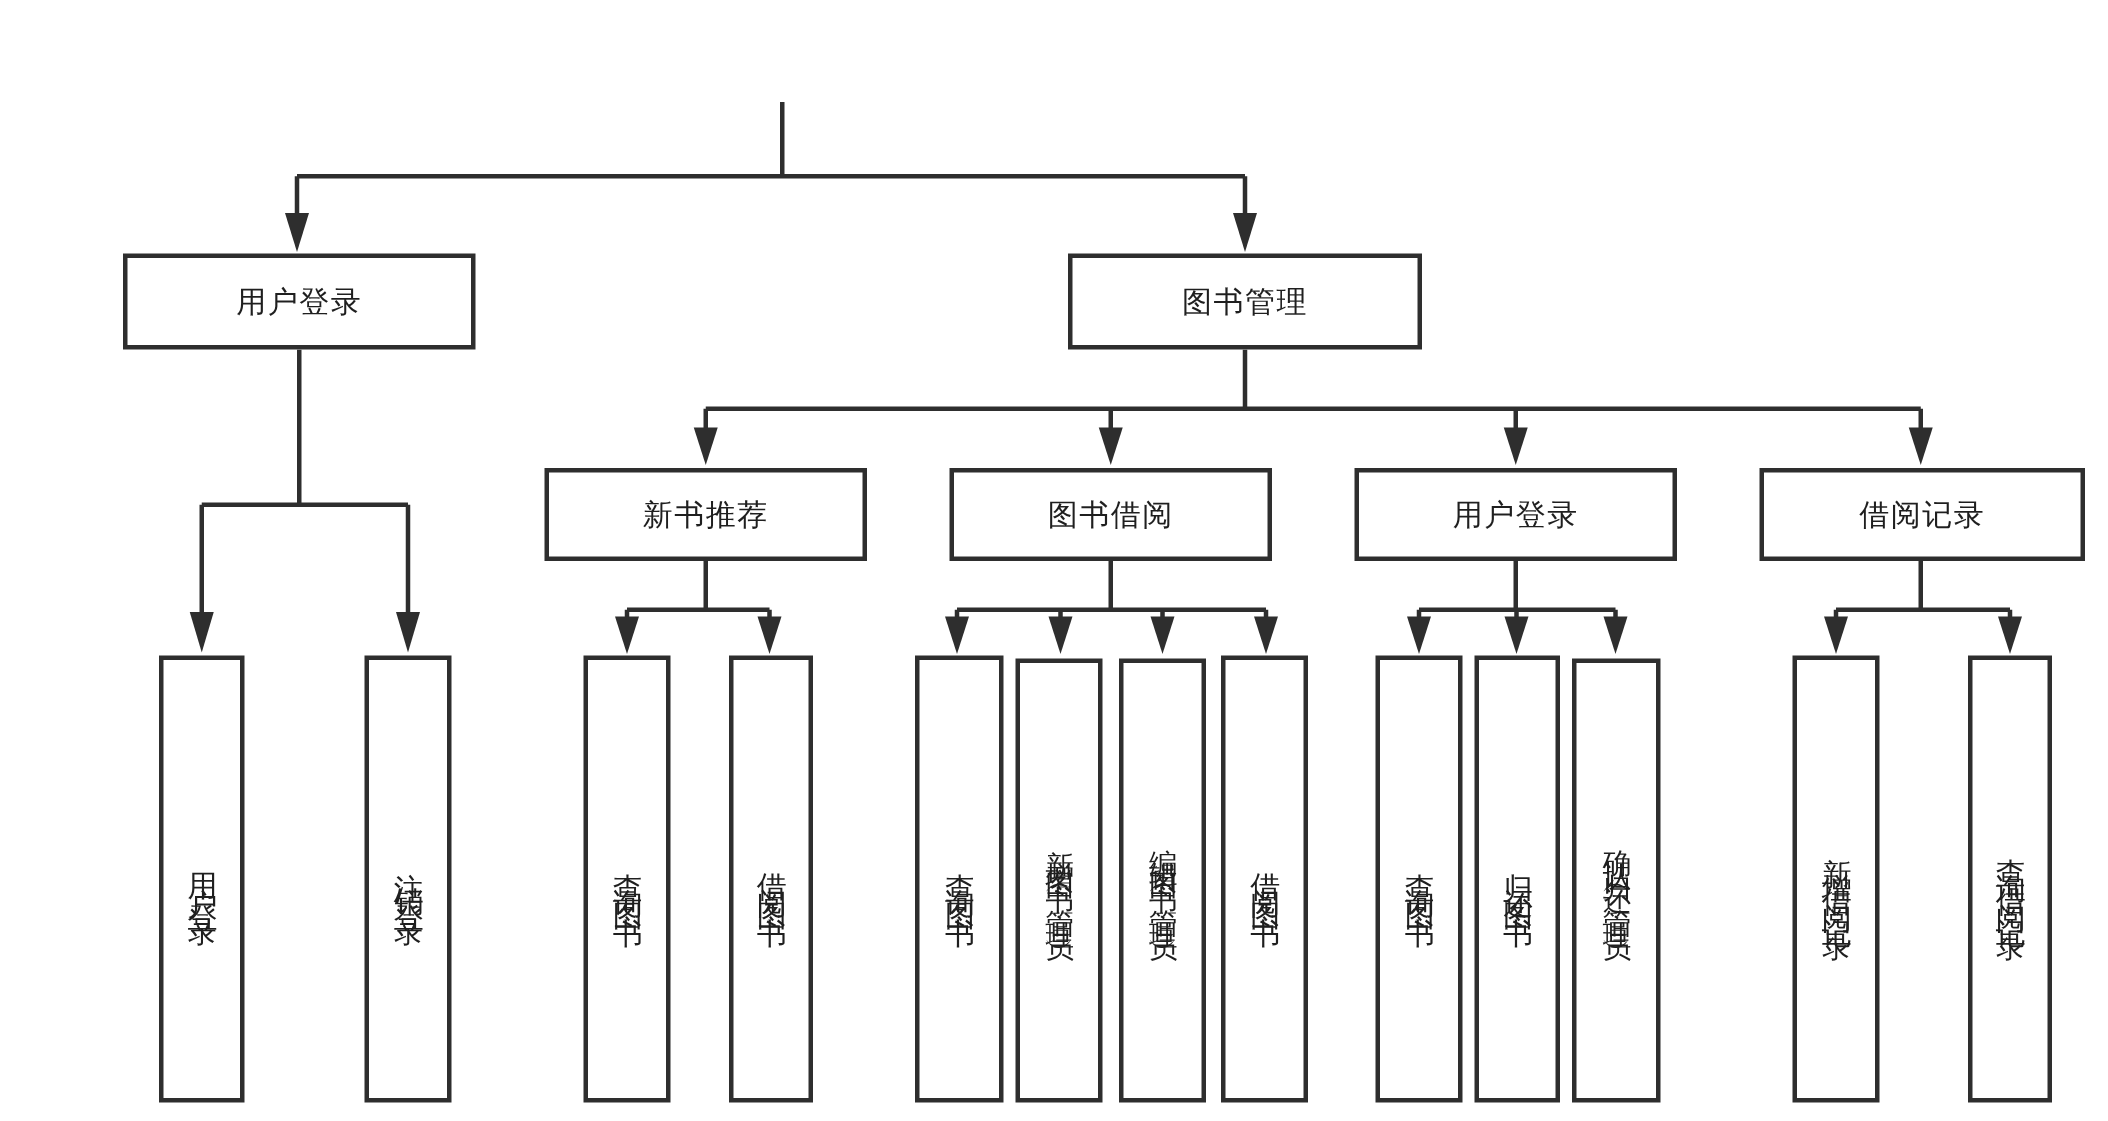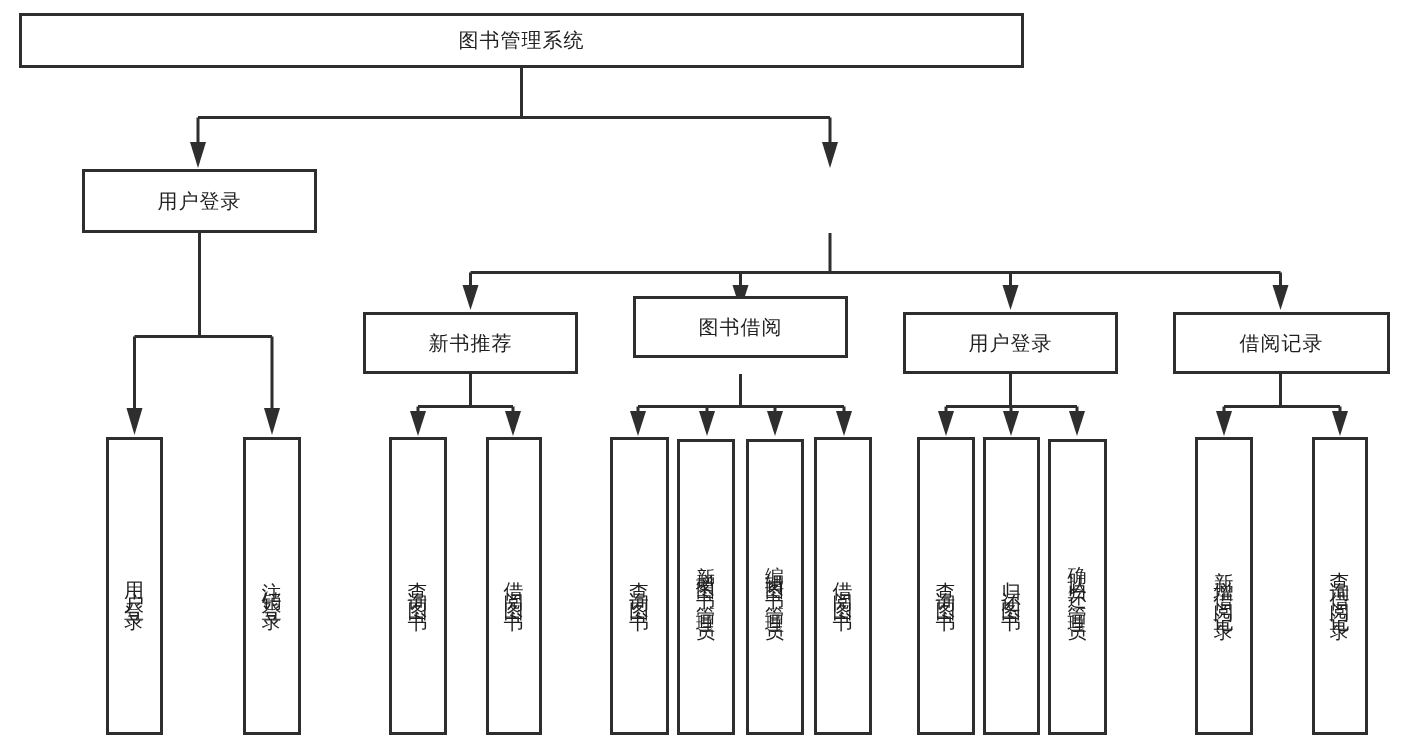--- a/index.html
+++ b/index.html
@@ -110,32 +110,32 @@
 
       <polygon points="938,411 954,411 946,436"></polygon>
       <polygon points="1003,411 1019,411 1011,436"></polygon>
       <polygon points="1069,411 1085,411 1077,436"></polygon>
 
       <polygon points="1216,411 1232,411 1224,436"></polygon>
       <polygon points="1332,411 1348,411 1340,436"></polygon>
     </g>
   </svg>
 
-  <div class="hbox" style="left:19px; top:13px; width:1005px; height:55px;">
-    <span>图书管理系统</span>
-  </div>
 
   <div class="hbox" style="left:82px; top:169px; width:235px; height:64px;">
     <span>用户登录</span>
+  </div>
+  <div class="hbox" style="left:712px; top:169px; width:236px; height:64px;">
+    <span>图书管理</span>
   </div>
 
   <div class="hbox" style="left:363px; top:312px; width:215px; height:62px;text-align:right;">
     <span>新书推荐</span>
   </div>
-  <div class="hbox" style="left:633px; top:296px; width:215px; height:62px;">
+  <div class="hbox" style="left:633px; top:312px; width:215px; height:62px;">
     <span>图书借阅</span>
   </div>
   <div class="hbox" style="left:903px; top:312px; width:215px; height:62px;">
     <span>用户登录</span>
   </div>
   <div class="hbox" style="left:1173px; top:312px; width:217px; height:62px;">
     <span>借阅记录</span>
   </div>
 
   <div class="leaf" style="left:106px; top:437px; width:57px; height:298px;">

